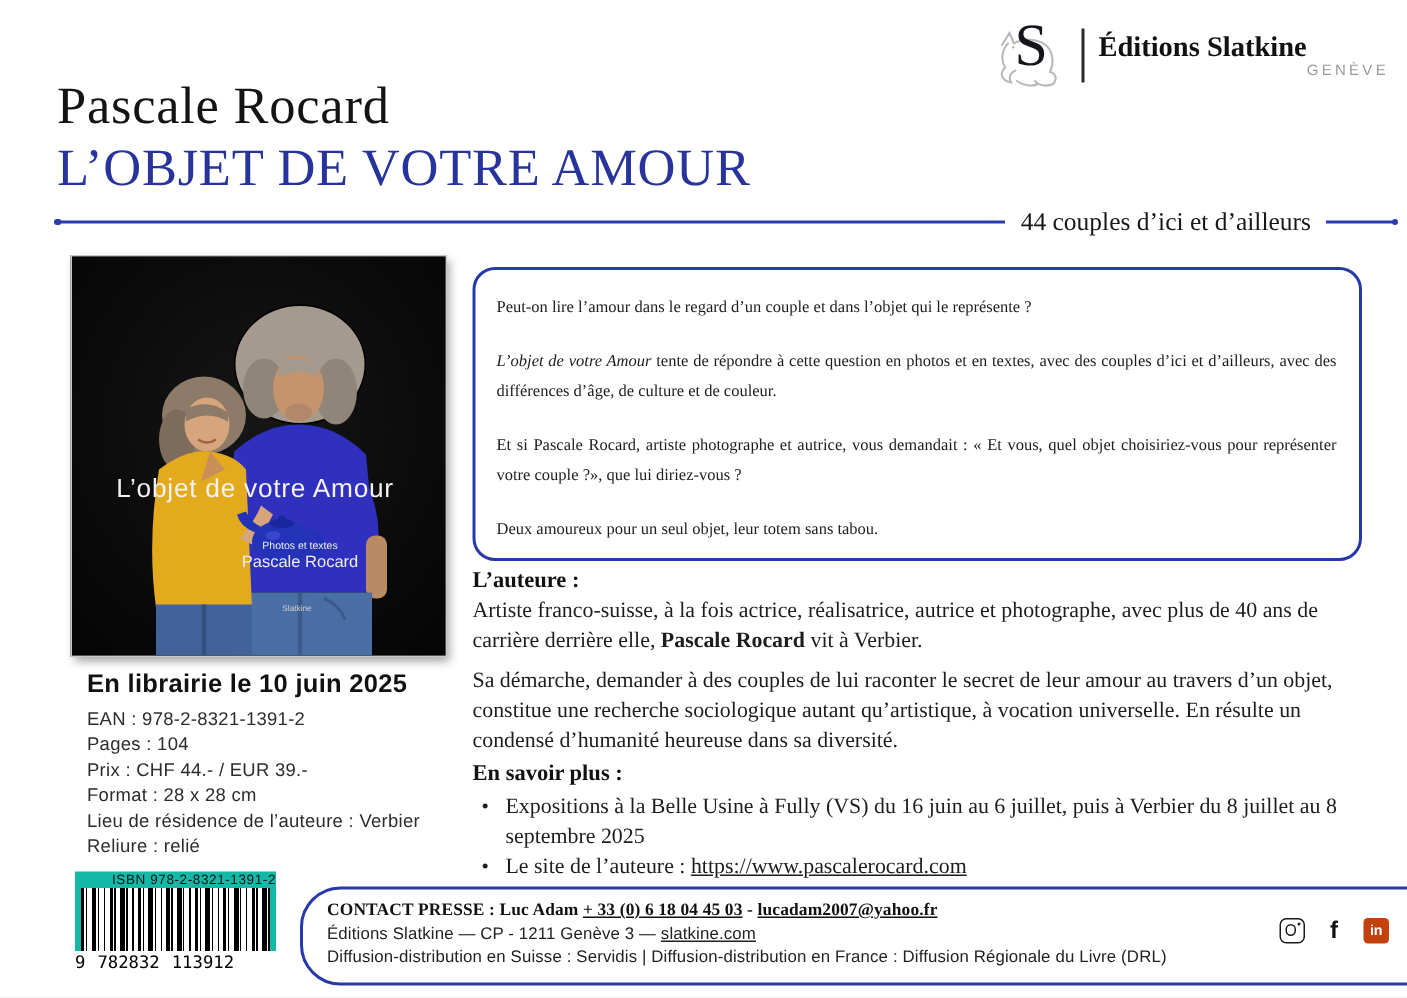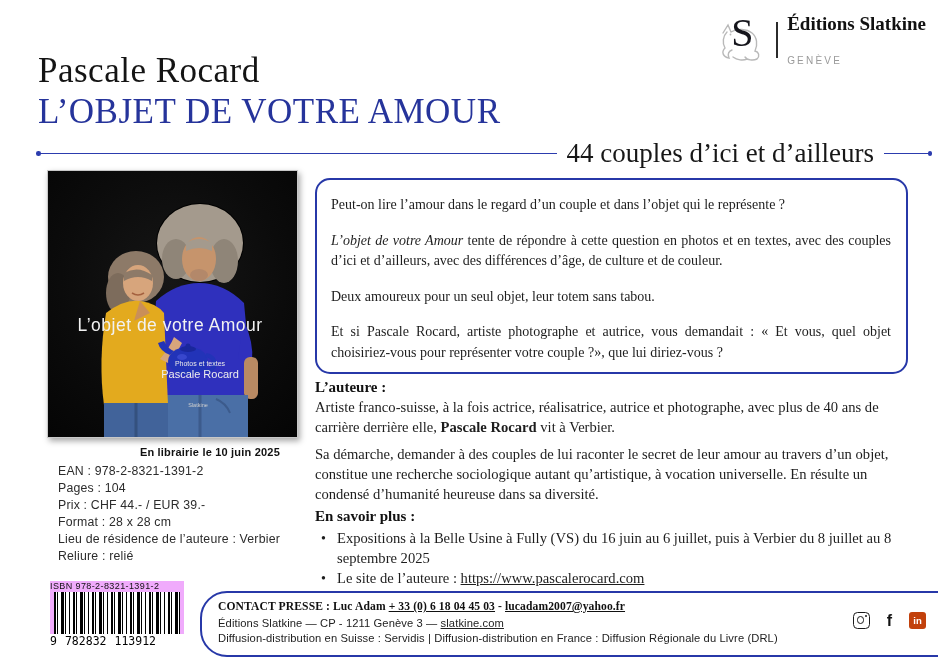--- a/index.html
+++ b/index.html
@@ -8,55 +8,55 @@
     font-family:"Liberation Serif", serif;color:#1c1c1c;overflow:hidden;
     margin:0 auto;
   }
   
   .logo{position:absolute;top:14px;right:12px;display:flex;align-items:center;gap:9px;}
   .logo-mark{position:relative;width:50px;height:46px;}
   .logo-mark svg{position:absolute;left:0;top:2px;}
   .logo-s{position:absolute;left:14px;top:-4px;font-family:"Liberation Serif",serif;
     font-size:40px;font-weight:500;color:#15151c;line-height:1;}
   .logo-div{width:2px;height:36px;background:#2b2b2b;}
-  .logo-text{display:flex;flex-direction:column;justify-content:center;}
+  .logo-text{display:flex;flex-direction:row;justify-content:center;}
   .logo-name{font-family:"Liberation Serif",serif;font-size:19px;font-weight:600;color:#111;line-height:1.1;}
   .logo-city{font-family:"Liberation Sans",sans-serif;font-size:10px;letter-spacing:2.2px;color:#9a9a9a;margin-top:20px;}
   
   .hdr{position:absolute;left:38px;top:50px;}
   .hdr-author{font-size:35px;color:#141414;line-height:1.18;letter-spacing:.5px;}
   .hdr-title{font-size:35px;color:#26349b;line-height:1.18;letter-spacing:.5px;}
   .tagline-row{position:absolute;left:38px;top:138px;width:892px;display:flex;align-items:center;}
   .tagline-line{height:1.5px;background:#2c3cae;position:relative;}
   .tagline-line.grow{flex:1;}
   .tagline-line.short{width:46px;}
   .tagline-line .dot{position:absolute;top:-1.6px;width:4.5px;height:4.5px;border-radius:50%;background:#2c3cae;}
   .dot.l{left:-2px;} .dot.r{right:-2px;}
-  .tagline-text{font-size:27px;color:#171717;padding:0 10px;white-space:nowrap;}
+  .tagline-text{font-size:17px;color:#171717;padding:0 10px;white-space:nowrap;}
   
   .cover{position:absolute;left:47px;top:170px;width:249px;height:266px;
     border:1px solid #c8c8c8;box-shadow:2px 3px 6px rgba(0,0,0,.35);background:#0a0a0a;}
   .cover svg{display:block;}
   
   .details{position:absolute;left:58px;top:446px;font-family:"Liberation Sans",sans-serif;}
-  .details .rel{font-size:11px;font-weight:700;color:#111;margin-bottom:5px;letter-spacing:.2px;text-align:right;}
+  .details .rel{font-size:17px;font-weight:700;color:#111;margin-bottom:5px;letter-spacing:.2px;}
   .details .it{font-size:12.3px;color:#2c2c2c;line-height:17px;letter-spacing:.2px;}
   
-  .barcode{position:absolute;left:50px;top:581px;width:134px;background:#f0abfc;text-align:left;}
+  .barcode{position:absolute;left:50px;top:581px;width:134px;background:#14b8a6;text-align:right;}
   .bc-isbn{font-family:"Liberation Sans",sans-serif;font-size:9px;color:#111;letter-spacing:.4px;margin-bottom:1px;}
   .bc-bars{height:44px;margin:0 4px;background:
     repeating-linear-gradient(90deg,#000 0 2px,#fff 2px 3px,#000 3px 4px,#fff 4px 7px,
       #000 7px 10px,#fff 10px 11px,#000 11px 12px,#fff 12px 15px,#000 15px 16px,#fff 16px 19px);}
   .bc-digits{display:flex;justify-content:flex-start;gap:8px;font-family:"DejaVu Sans Mono",monospace;
     font-size:11.5px;color:#000;margin-top:-2px;background:#fff;padding-left:0;}
   .bc-digits span{background:#fff;}
   
   .intro{position:absolute;left:315px;top:178px;width:560px;height:162px;
     border:2px solid #2738a8;border-radius:15px;padding:15px 15px 15px 14px;}
-  .intro p{margin:0 0 15px 0;font-size:14px;line-height:20.5px;color:#1d1d1d;text-align:justify;}
+  .intro p{margin:0 0 15px 0;font-size:11px;line-height:20.5px;color:#1d1d1d;text-align:justify;}
   .intro p:last-child{margin-bottom:0;}
   .intro .it{font-style:italic;}
   
   .sect{position:absolute;left:315px;width:578px;font-size:14.6px;line-height:20px;color:#1d1d1d;}
   .sect-h{font-weight:700;font-size:15px;color:#111;}
   .s-auteure{top:377px;}
   .s-demarche{top:444px;}
   .s-plus{top:506px;}
   .bullets{margin:3px 0 16px 0;padding:0;list-style:none;}
   .bullets li{position:relative;padding-left:22px;margin-bottom:1px;line-height:19.5px;}
@@ -185,22 +185,22 @@
     <div class="bc-digits">
       <span>9</span>
       <span>782832</span>
       <span>113912</span>
     </div>
   </div>
 
   <div class="intro">
     <p style="text-align:left;">Peut-on lire l’amour dans le regard d’un couple et dans l’objet qui le représente ?</p>
     <p><span class="it">L’objet de votre Amour</span><span> tente de répondre à cette question en photos et en textes, avec des couples d’ici et d’ailleurs, avec des différences d’âge, de culture et de couleur.</span></p>
+    <p>Et si Pascale Rocard, artiste photographe et autrice, vous demandait : « Et vous, quel objet choisiriez-vous pour représenter votre couple ?», que lui diriez-vous ?</p>
     <p style="text-align:left;">Deux amoureux pour un seul objet, leur totem sans tabou.</p>
-    <p>Et si Pascale Rocard, artiste photographe et autrice, vous demandait : « Et vous, quel objet choisiriez-vous pour représenter votre couple ?», que lui diriez-vous ?</p>
   </div>
 
   <div class="sect s-auteure">
     <div class="sect-h">L’auteure :</div>
     <div><span>Artiste franco-suisse, à la fois actrice, réalisatrice, autrice et photographe, avec plus de 40 ans de carrière derrière elle, </span><b>Pascale Rocard</b><span> vit à Verbier.</span></div>
   </div>
   <div class="sect s-demarche">Sa démarche, demander à des couples de lui raconter le secret de leur amour au travers d’un objet, constitue une recherche sociologique autant qu’artistique, à vocation universelle. En résulte un condensé d’humanité heureuse dans sa diversité.</div>
 
   <div class="sect s-plus">
     <div class="sect-h">En savoir plus :</div>

